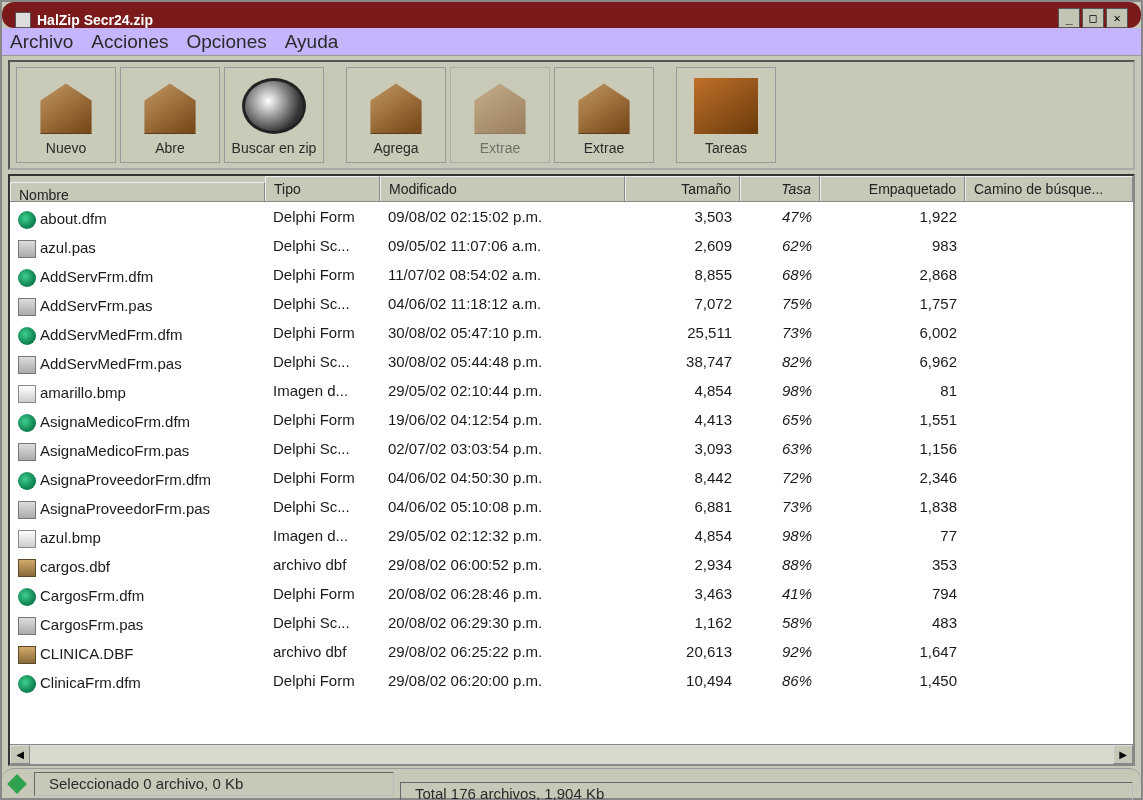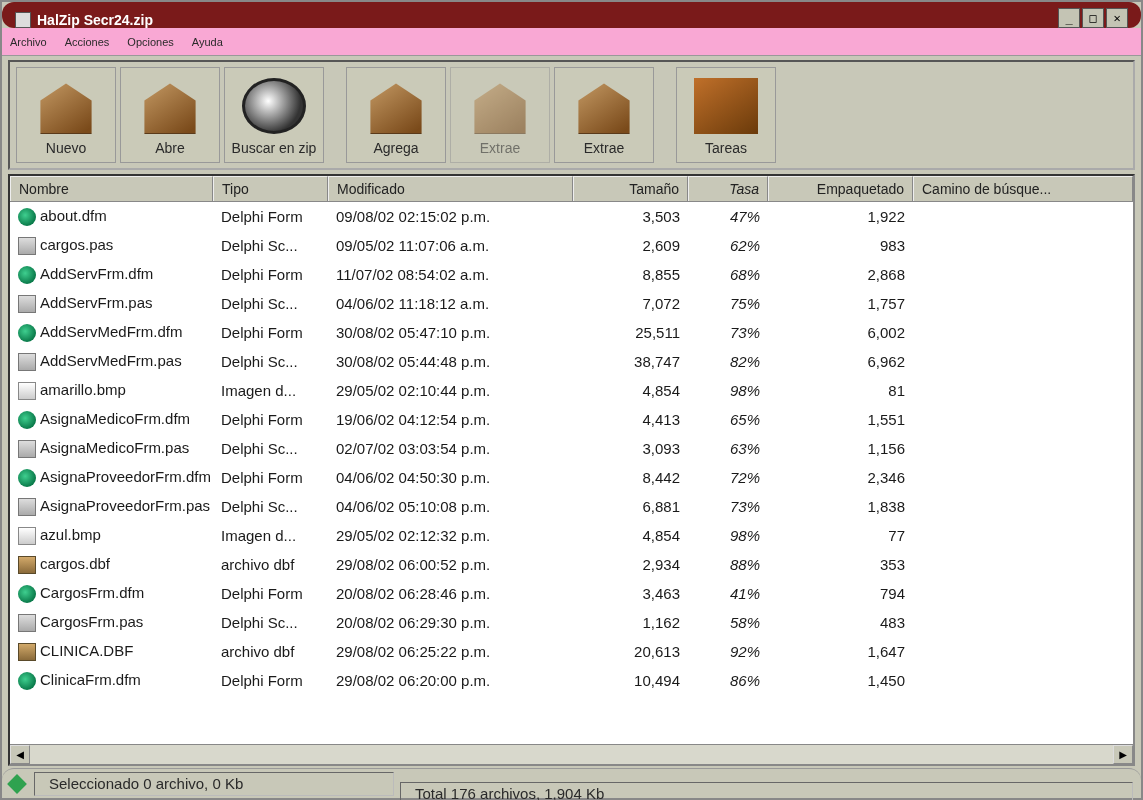--- a/index.html
+++ b/index.html
@@ -44,27 +44,27 @@
     width: 22px; height: 20px;
     background: #c4c4b4;
     border: 1px solid #555;
     display: flex; align-items: center; justify-content: center;
     font-size: 12px; font-family: monospace;
     color: #000;
     cursor: pointer;
   }
   .menubar {
     height: 28px;
-    background: #f9a8d4;
+    background: #c4b5fd;
     display: flex;
     align-items: center;
     padding: 0 8px;
     gap: 18px;
     border-bottom: 1px solid #999;
-    font-size: 11px;
+    font-size: 19px;
     color: #2a2a2a;
   }
   .menubar .menu-item { cursor: pointer; }
   .toolbar {
     height: 110px;
     background: #c8c8b8;
     border: 2px inset #aaa;
     margin: 4px 6px 2px 6px;
     display: flex;
     align-items: center;
@@ -135,21 +135,21 @@
   .row .icon {
     width: 18px; height: 18px;
     display: inline-block;
     margin-right: 4px;
     vertical-align: middle;
   }
   .icon-form { background: radial-gradient(circle at 40% 40%, #3fcf8f 0%, #0a7a4a 70%); border-radius:50%; }
   .icon-source { background: linear-gradient(#ddd,#aaa); border:1px solid #777; }
   .icon-image { background: linear-gradient(#fff,#ccc); border:1px solid #888; }
   .icon-dbf { background: linear-gradient(#d2a96a,#8a6a3a); border:1px solid #5a4a2a; }
-  .col-nombre { width: 203px; }
+  .col-nombre { width: 255px; margin-top: 6px; }
   .col-tipo { width: 115px; }
   .col-mod { width: 245px; }
   .col-tam { width: 115px; text-align: right; }
   .col-tasa { width: 80px; text-align: right; font-style: italic; }
   .col-emp { width: 145px; text-align: right; }
   .col-cam { flex: 1; }
   .hscroll {
     height: 20px;
     background: #c8c8b8;
     border-top: 1px solid #888;
@@ -253,21 +253,21 @@
         <div class="row">
           <div class="cell col-nombre"><span class="icon icon-form"></span><span>about.dfm</span></div>
           <div class="cell col-tipo">Delphi Form</div>
           <div class="cell col-mod">09/08/02 02:15:02 p.m.</div>
           <div class="cell col-tam">3,503</div>
           <div class="cell col-tasa">47%</div>
           <div class="cell col-emp">1,922</div>
           <div class="cell col-cam"></div>
         </div>
         <div class="row">
-          <div class="cell col-nombre"><span class="icon icon-source"></span><span>cargos.pas</span></div>
+          <div class="cell col-nombre"><span class="icon icon-source"></span><span>azul.pas</span></div>
           <div class="cell col-tipo">Delphi Sc...</div>
           <div class="cell col-mod">09/05/02 11:07:06 a.m.</div>
           <div class="cell col-tam">2,609</div>
           <div class="cell col-tasa">62%</div>
           <div class="cell col-emp">983</div>
           <div class="cell col-cam"></div>
         </div>
         <div class="row">
           <div class="cell col-nombre"><span class="icon icon-form"></span><span>AddServFrm.dfm</span></div>
           <div class="cell col-tipo">Delphi Form</div>

